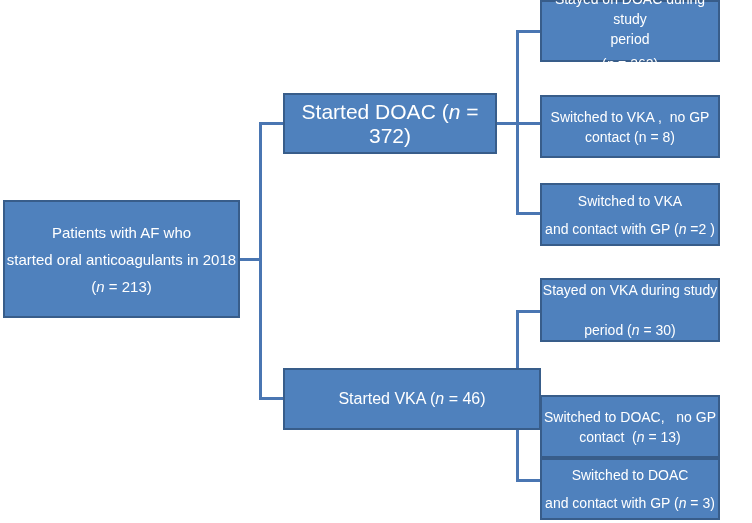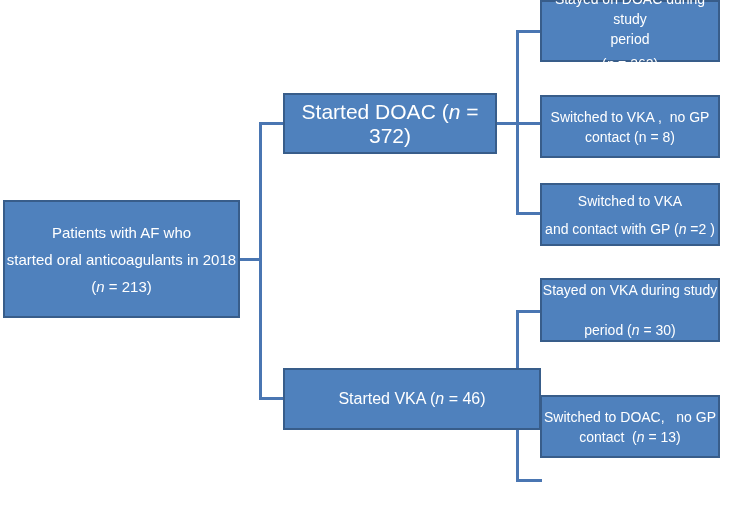--- a/index.html
+++ b/index.html
@@ -104,14 +104,18 @@
   <div class="node n-r n-r4">
     <div class="line">Stayed on VKA during study</div>
     <div class="line"><span>period (</span><span class="nvar">n</span><span> = 30)</span></div>
   </div>
 
   <div class="node n-r n-r5">
     <div class="line">Switched to DOAC,   no GP</div>
     <div class="line"><span>contact  (</span><span class="nvar">n</span><span> = 13)</span></div>
   </div>
 
+  <div class="node n-r n-r6">
+    <div class="line">Switched to DOAC</div>
+    <div class="line"><span>and contact with GP (</span><span class="nvar">n</span><span> = 3)</span></div>
+  </div>
 
 </div>
 
 </body></html>

